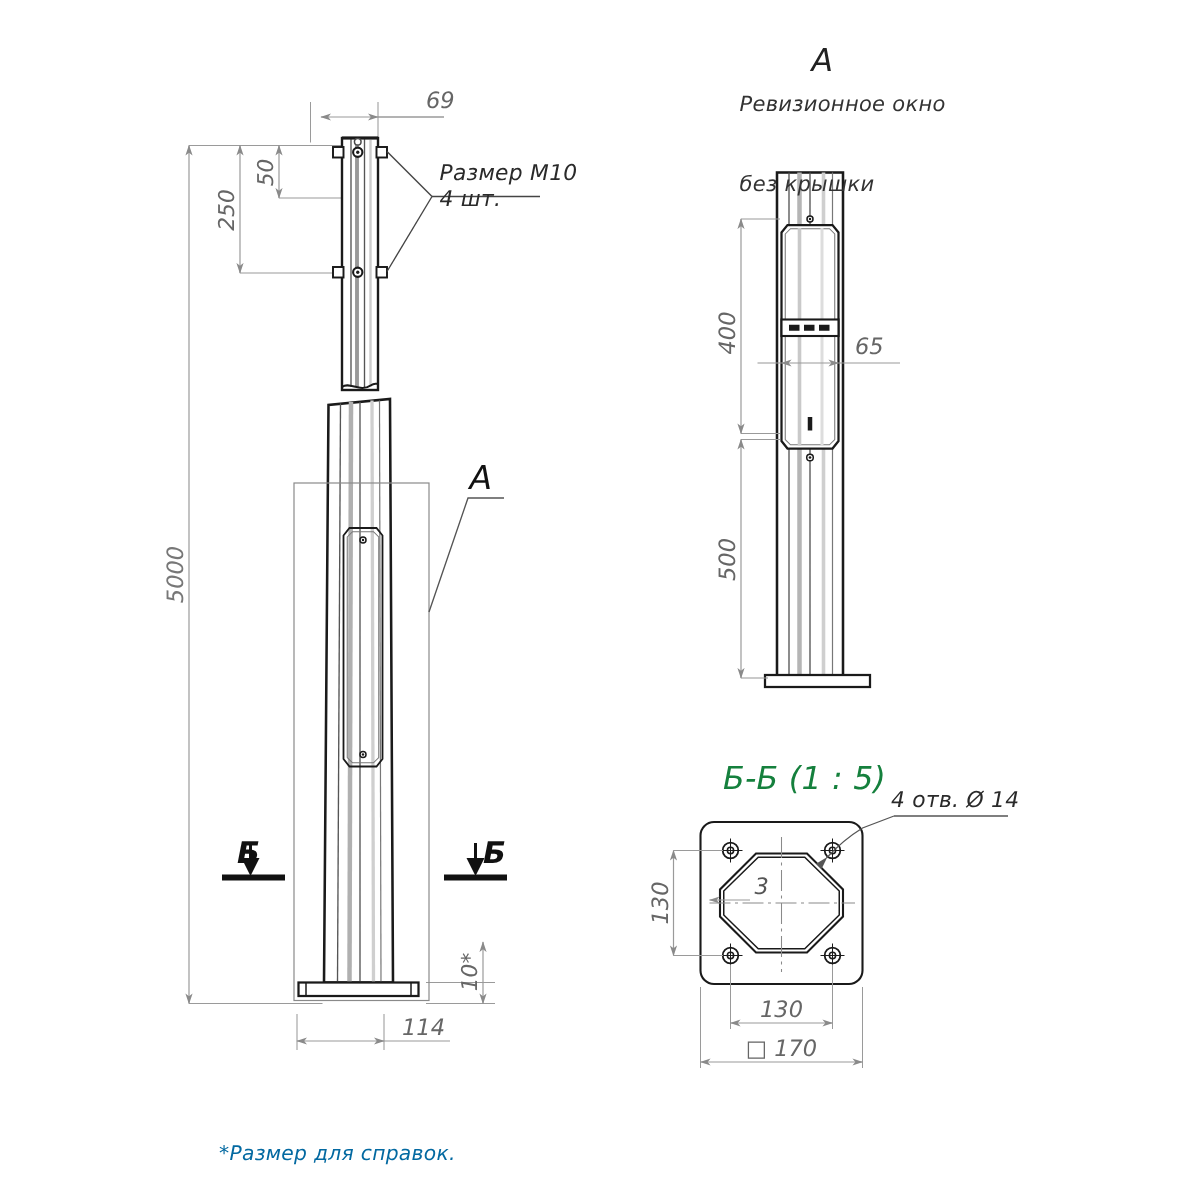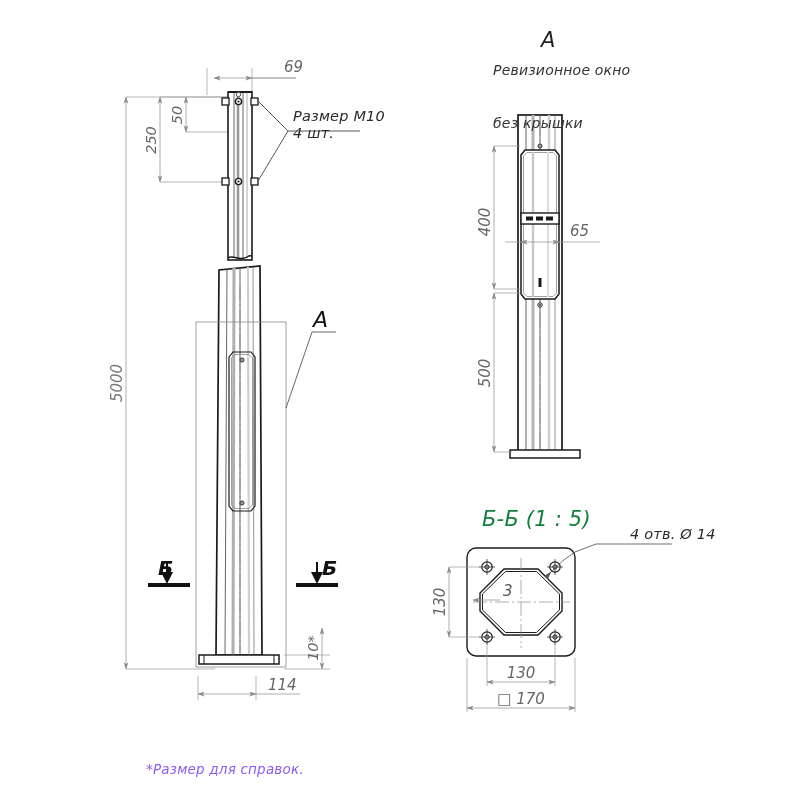--- a/index.html
+++ b/index.html
@@ -6,21 +6,21 @@
   body{width:800px;height:800px;position:relative;overflow:hidden;
        font-family:"DejaVu Sans","Liberation Sans",sans-serif;color:#1a1a1a;}
   #sheet{position:absolute;inset:0;width:800px;height:800px;}
   .lbl{position:absolute;white-space:nowrap;font-style:italic;
        font-family:"DejaVu Sans","Liberation Sans",sans-serif;
        color:#3b3b3b;letter-spacing:.2px;}
   .dim{font-size:15px;color:#555;}
   .title{font-size:21px;color:#222;font-style:italic;}
   .note{font-size:14px;color:#333;font-style:italic;line-height:1.25;text-align:left;}
   .secmark{font-size:20px;color:#111;font-style:italic;font-weight:600;}
-  .foot{font-size:13.5px;color:#8b5cf6;font-style:italic;}
+  .foot{font-size:13.5px;color:#0369a1;font-style:italic;}
 </style>
 </head>
 <body>
 
 <svg id="sheet" viewBox="0 0 800 800">
   <defs>
     <marker id="ar" markerWidth="9" markerHeight="9" refX="8.4" refY="3" orient="auto" markerUnits="strokeWidth">
       <path d="M0,0 L9,3 L0,6 L2.4,3 z" fill="#8a8a8a"></path>
     </marker>
     <marker id="arR" markerWidth="9" markerHeight="9" refX="0.6" refY="3" orient="auto" markerUnits="strokeWidth">
@@ -304,15 +304,15 @@
 <div class="lbl" style="left:293px;top:108px;font-size:14.5px;color:#2a2a2a;">Размер М10</div>
 <div class="lbl" style="left:293px;top:125px;font-size:14.5px;color:#2a2a2a;">4 шт.</div>
 
 <div class="lbl" style="left:313px;top:307px;font-size:22px;color:#111;">A</div>
 
 <div class="lbl secmark" style="left:158px;top:556px;">Б</div>
 <div class="lbl secmark" style="left:322px;top:556px;">Б</div>
 
 <div class="lbl" style="left:482px;top:507px;font-size:21px;color:#15803d;">Б-Б (1 : 5)</div>
 
-<div class="lbl" style="left:630px;top:526px;font-size:14.5px;color:#2a2a2a;text-align:center;">4 отв. Ø 14</div>
+<div class="lbl" style="left:594px;top:526px;font-size:14.5px;color:#2a2a2a;text-align:center;">4 отв. Ø 14</div>
 
 <div class="lbl foot" style="left:146px;top:761px;">*Размер для справок.</div>
 
 </body></html>

